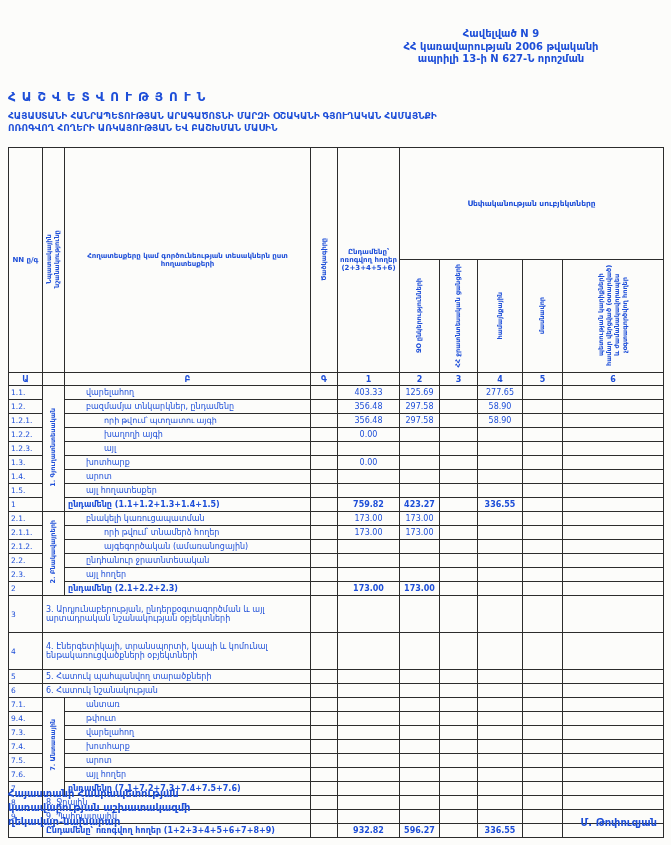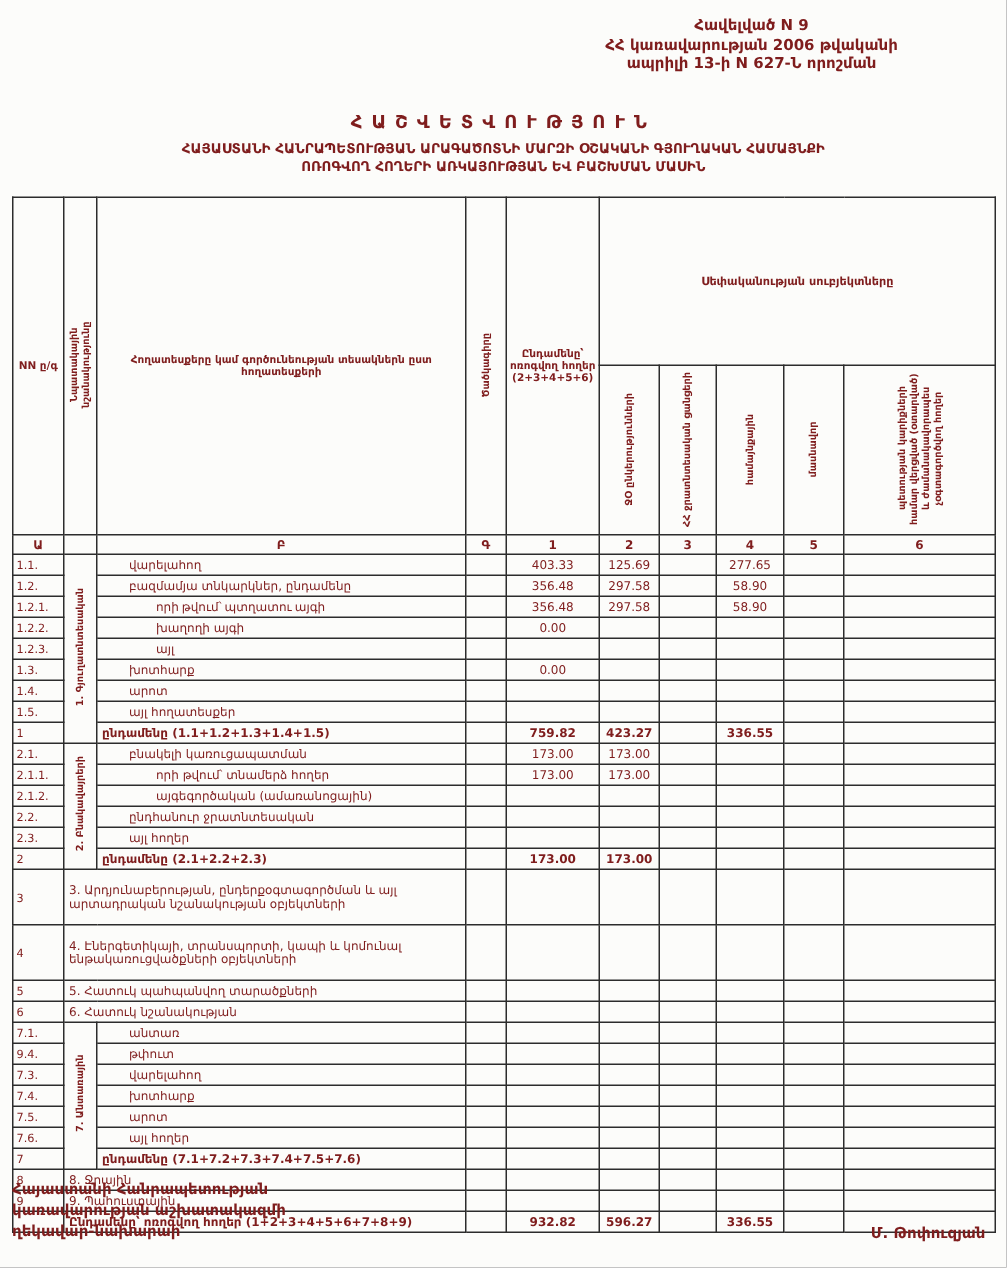--- a/index.html
+++ b/index.html
@@ -1,36 +1,36 @@
 <!DOCTYPE html>
 <html><head>
 <meta charset="utf-8">
 <style>
   * { box-sizing: border-box; margin: 0; padding: 0; }
   html,body { background:#9a9a9a; }
   .page {
     width: 671px; height: 845px;
     background: #fcfcfa;
     font-family: "DejaVu Sans", sans-serif;
-    color: #7f1d1d;
-    padding: 8px 8px 6px 8px;
+    color: #1d4ed8;
+    padding: 24px 8px 6px 8px;
     position: relative;
     overflow: hidden;
   }
   
   .appendix {
     width: 300px;
     margin: 4px 12px 0 auto;
     text-align: center;
     font-size: 10px;
     font-weight: 700;
     line-height: 1.25;
   }
   
-  .titleblock { text-align: center; margin-top: 24px; line-height: 1.3; }
+  .titleblock { margin-top: 24px; line-height: 1.3; }
   .titleblock .t1 { font-size: 12px; font-weight: 700; letter-spacing: 6px; margin-bottom: 6px; }
   .titleblock .t2, .titleblock .t3 { font-size: 9px; font-weight: 700; }
   
   table { border-collapse: collapse; table-layout: fixed; width: 655px; margin-top: 13px; }
   td, th { border: 1px solid #2c2c2c; overflow: hidden; padding: 1px 2px; vertical-align: middle; }
   th { font-size: 7px; font-weight: 700; }
   .grouph { height: 18px; font-size: 7.5px; }
   .mainh th { height: 112px; }
   .vert {
     writing-mode: vertical-rl;

